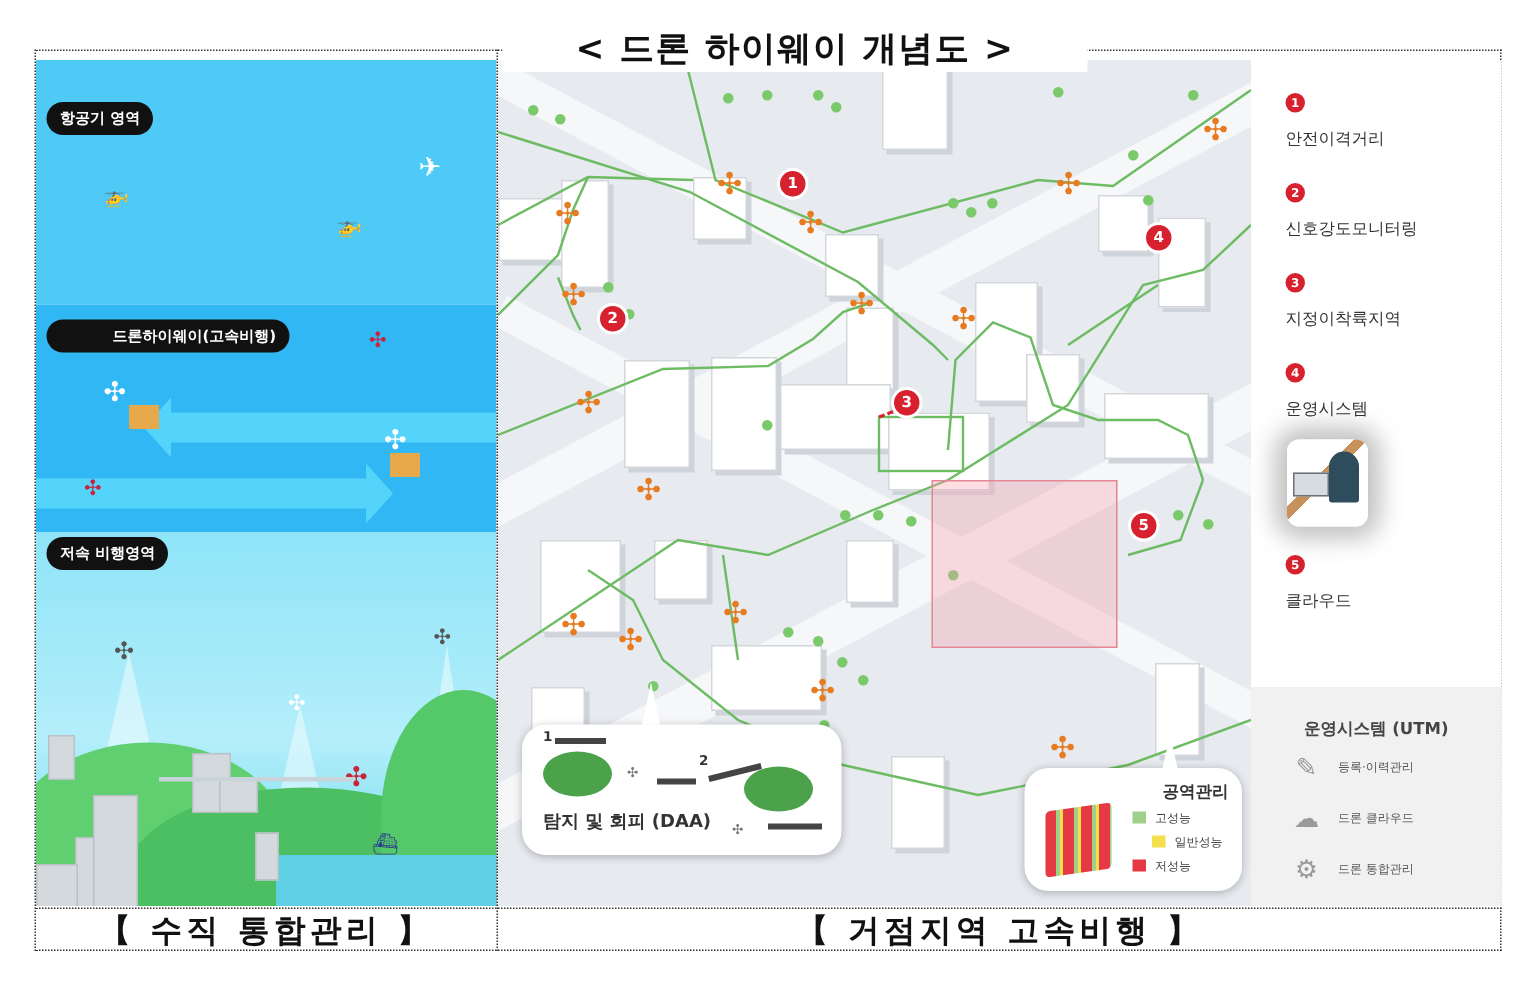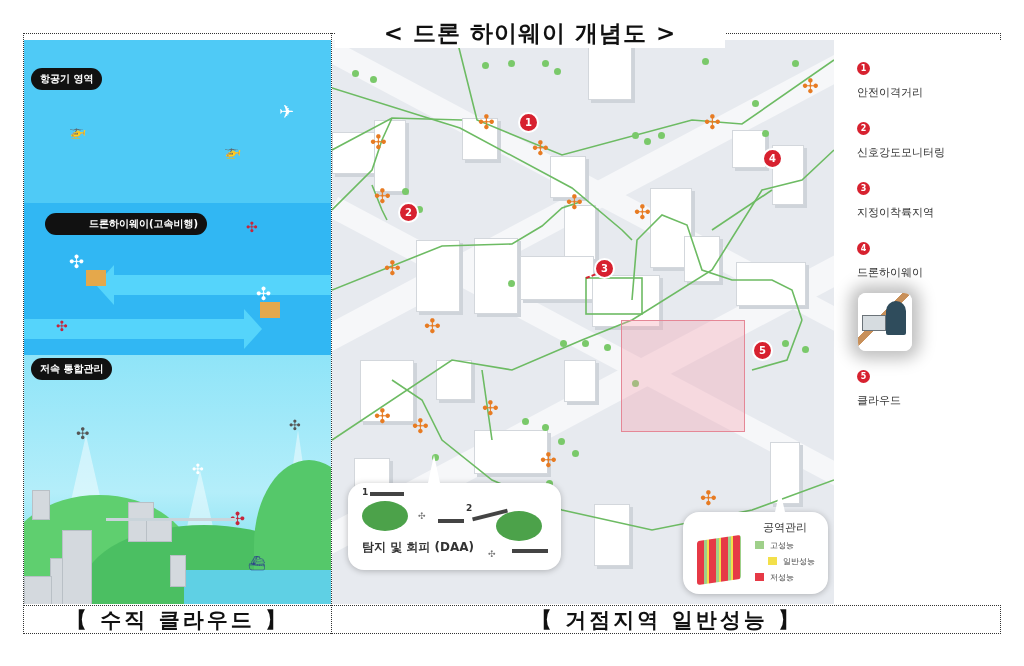--- a/index.html
+++ b/index.html
@@ -31,21 +31,21 @@
   .tree{position:absolute;width:7px;height:7px;border-radius:50%;background:#7ac96a;}
   .num{position:absolute;width:17px;height:17px;border-radius:50%;background:#d7212f;color:#fff;font-size:10px;font-weight:bold;text-align:center;line-height:17px;border:2px solid #fff;}
   .quad{position:absolute;color:#e77b22;font-size:20px;line-height:1;font-weight:bold;}
   .geo{position:absolute;left:621px;top:320px;width:122px;height:110px;background:rgba(245,160,175,.35);border:1px solid #e58796;}
   .bubble{position:absolute;background:#fff;border-radius:16px;box-shadow:0 1px 6px rgba(0,0,0,.25);}
   .daa{left:348px;top:483px;width:213px;height:87px;}
   .daa-text{position:absolute;left:14px;top:56px;font-size:12px;font-weight:bold;color:#333;}
   .oval{position:absolute;width:46px;height:30px;border-radius:50%;background:#4ca24a;}
   .harrow{position:absolute;height:4px;background:#444;}
   .aspace{left:683px;top:512px;width:145px;height:82px;}
-  .aspace-title{position:absolute;left:80px;top:8px;font-size:11px;font-weight:normal;color:#333;}
+  .aspace-title{position:absolute;left:92px;top:8px;font-size:11px;font-weight:bold;color:#333;}
   .leg{position:absolute;left:72px;font-size:8px;color:#444;white-space:nowrap;}
   .leg span.sw{display:inline-block;width:9px;height:8px;margin-right:6px;vertical-align:-1px;}
   .cube{position:absolute;left:14px;top:26px;width:44px;height:44px;background:repeating-linear-gradient(90deg,#e63946 0 7px,#9fd08a 7px 10px,#f3e04a 10px 12px);border-radius:3px;transform:skewY(-8deg);}
   
   .legend{position:absolute;left:834px;top:40px;width:167px;height:564px;background:#fff;}
   .lgi{position:absolute;left:23px;}
   .lgi .n{display:block;width:13px;height:13px;border-radius:50%;background:#d7212f;color:#fff;font-size:8px;font-weight:bold;text-align:center;line-height:13px;margin-bottom:6px;}
   .lgi .t{font-size:11px;font-weight:normal;color:#333;white-space:nowrap;}
   .operator{position:absolute;left:24px;top:253px;width:54px;height:58px;border-radius:8px;background:linear-gradient(135deg,#fff 0 40%,#c8905a 40% 48%,#fff 48%);box-shadow:0 0 16px 8px rgba(0,0,0,.25);overflow:hidden;}
   .operator .p{position:absolute;left:28px;top:8px;width:20px;height:34px;background:#2f4c5c;border-radius:10px 10px 2px 2px;}
@@ -61,22 +61,22 @@
 
 <div class="title">&lt; 드론 하이웨이 개념도 &gt;</div>
 <div class="frame"></div>
 
 <div class="left">
   <div class="zone z1"></div>
   <div class="zone z2"></div>
   <div class="zone z3"></div>
 
   <div class="pill" style="left:7px;top:28px;">항공기 영역</div>
-  <div class="pill" style="left:21px;top:173px;padding-left:44px;">드론하이웨이(고속비행)</div>
-  <div class="pill" style="left:7px;top:318px;">저속 통합관리</div>
+  <div class="pill" style="left:7px;top:173px;padding-left:44px;">드론하이웨이(고속비행)</div>
+  <div class="pill" style="left:7px;top:318px;">저속 비행영역</div>
 
   <div class="drone" style="left:255px;top:63px;color:#fff;font-size:18px;">✈</div>
   <div class="drone" style="left:45px;top:84px;color:#c9b98a;">🚁</div>
   <div class="drone" style="left:200px;top:104px;color:#c9b98a;">🚁</div>
 
   <div class="arrowL"></div>
   <div class="arrowR"></div>
   <div class="drone" style="left:222px;top:180px;color:#c6253b;">✣</div>
   <div class="drone" style="left:45px;top:213px;color:#fff;font-size:18px;">✣</div>
   <div class="box" style="left:62px;top:230px;"></div>
@@ -231,25 +231,31 @@
   <div class="aspace-title">공역관리</div>
   <div class="leg" style="top:28px;"><span class="sw" style="background:#9fd08a;"></span><span>고성능</span></div>
   <div class="leg" style="top:44px;padding-left:13px;"><span class="sw" style="background:#f3e04a;"></span><span>일반성능</span></div>
   <div class="leg" style="top:60px;"><span class="sw" style="background:#e63946;"></span><span>저성능</span></div>
 </div>
 
 <div class="legend">
   <div class="lgi" style="top:22px;"><span class="n">1</span><span class="t">안전이격거리</span></div>
   <div class="lgi" style="top:82px;"><span class="n">2</span><span class="t">신호강도모니터링</span></div>
   <div class="lgi" style="top:142px;"><span class="n">3</span><span class="t">지정이착륙지역</span></div>
-  <div class="lgi" style="top:202px;"><span class="n">4</span><span class="t">드론하이웨이</span></div>
+  <div class="lgi" style="top:202px;"><span class="n">4</span><span class="t">운영시스템</span></div>
   <div class="operator">
       <div class="m"></div>
       <div class="p"></div>
     </div>
   <div class="lgi" style="top:330px;"><span class="n">5</span><span class="t">클라우드</span></div>
 
+  <div class="utm">
+    <div class="utm-title">운영시스템 (UTM)</div>
+    <div class="utm-row" style="top:44px;"><span class="ic">✎</span><span>등록·이력관리</span></div>
+    <div class="utm-row" style="top:78px;"><span class="ic">☁</span><span>드론 클라우드</span></div>
+    <div class="utm-row" style="top:112px;"><span class="ic">⚙</span><span>드론 통합관리</span></div>
+  </div>
 </div>
 
 <div class="vdiv"></div>
 <div class="hdiv"></div>
-<div class="caption" style="left:24px;width:307px;">【 수직 클라우드 】</div>
-<div class="caption" style="left:332px;width:669px;">【 거점지역 일반성능 】</div>
+<div class="caption" style="left:24px;width:307px;">【 수직 통합관리 】</div>
+<div class="caption" style="left:332px;width:669px;">【 거점지역 고속비행 】</div>
 
 </body></html>

